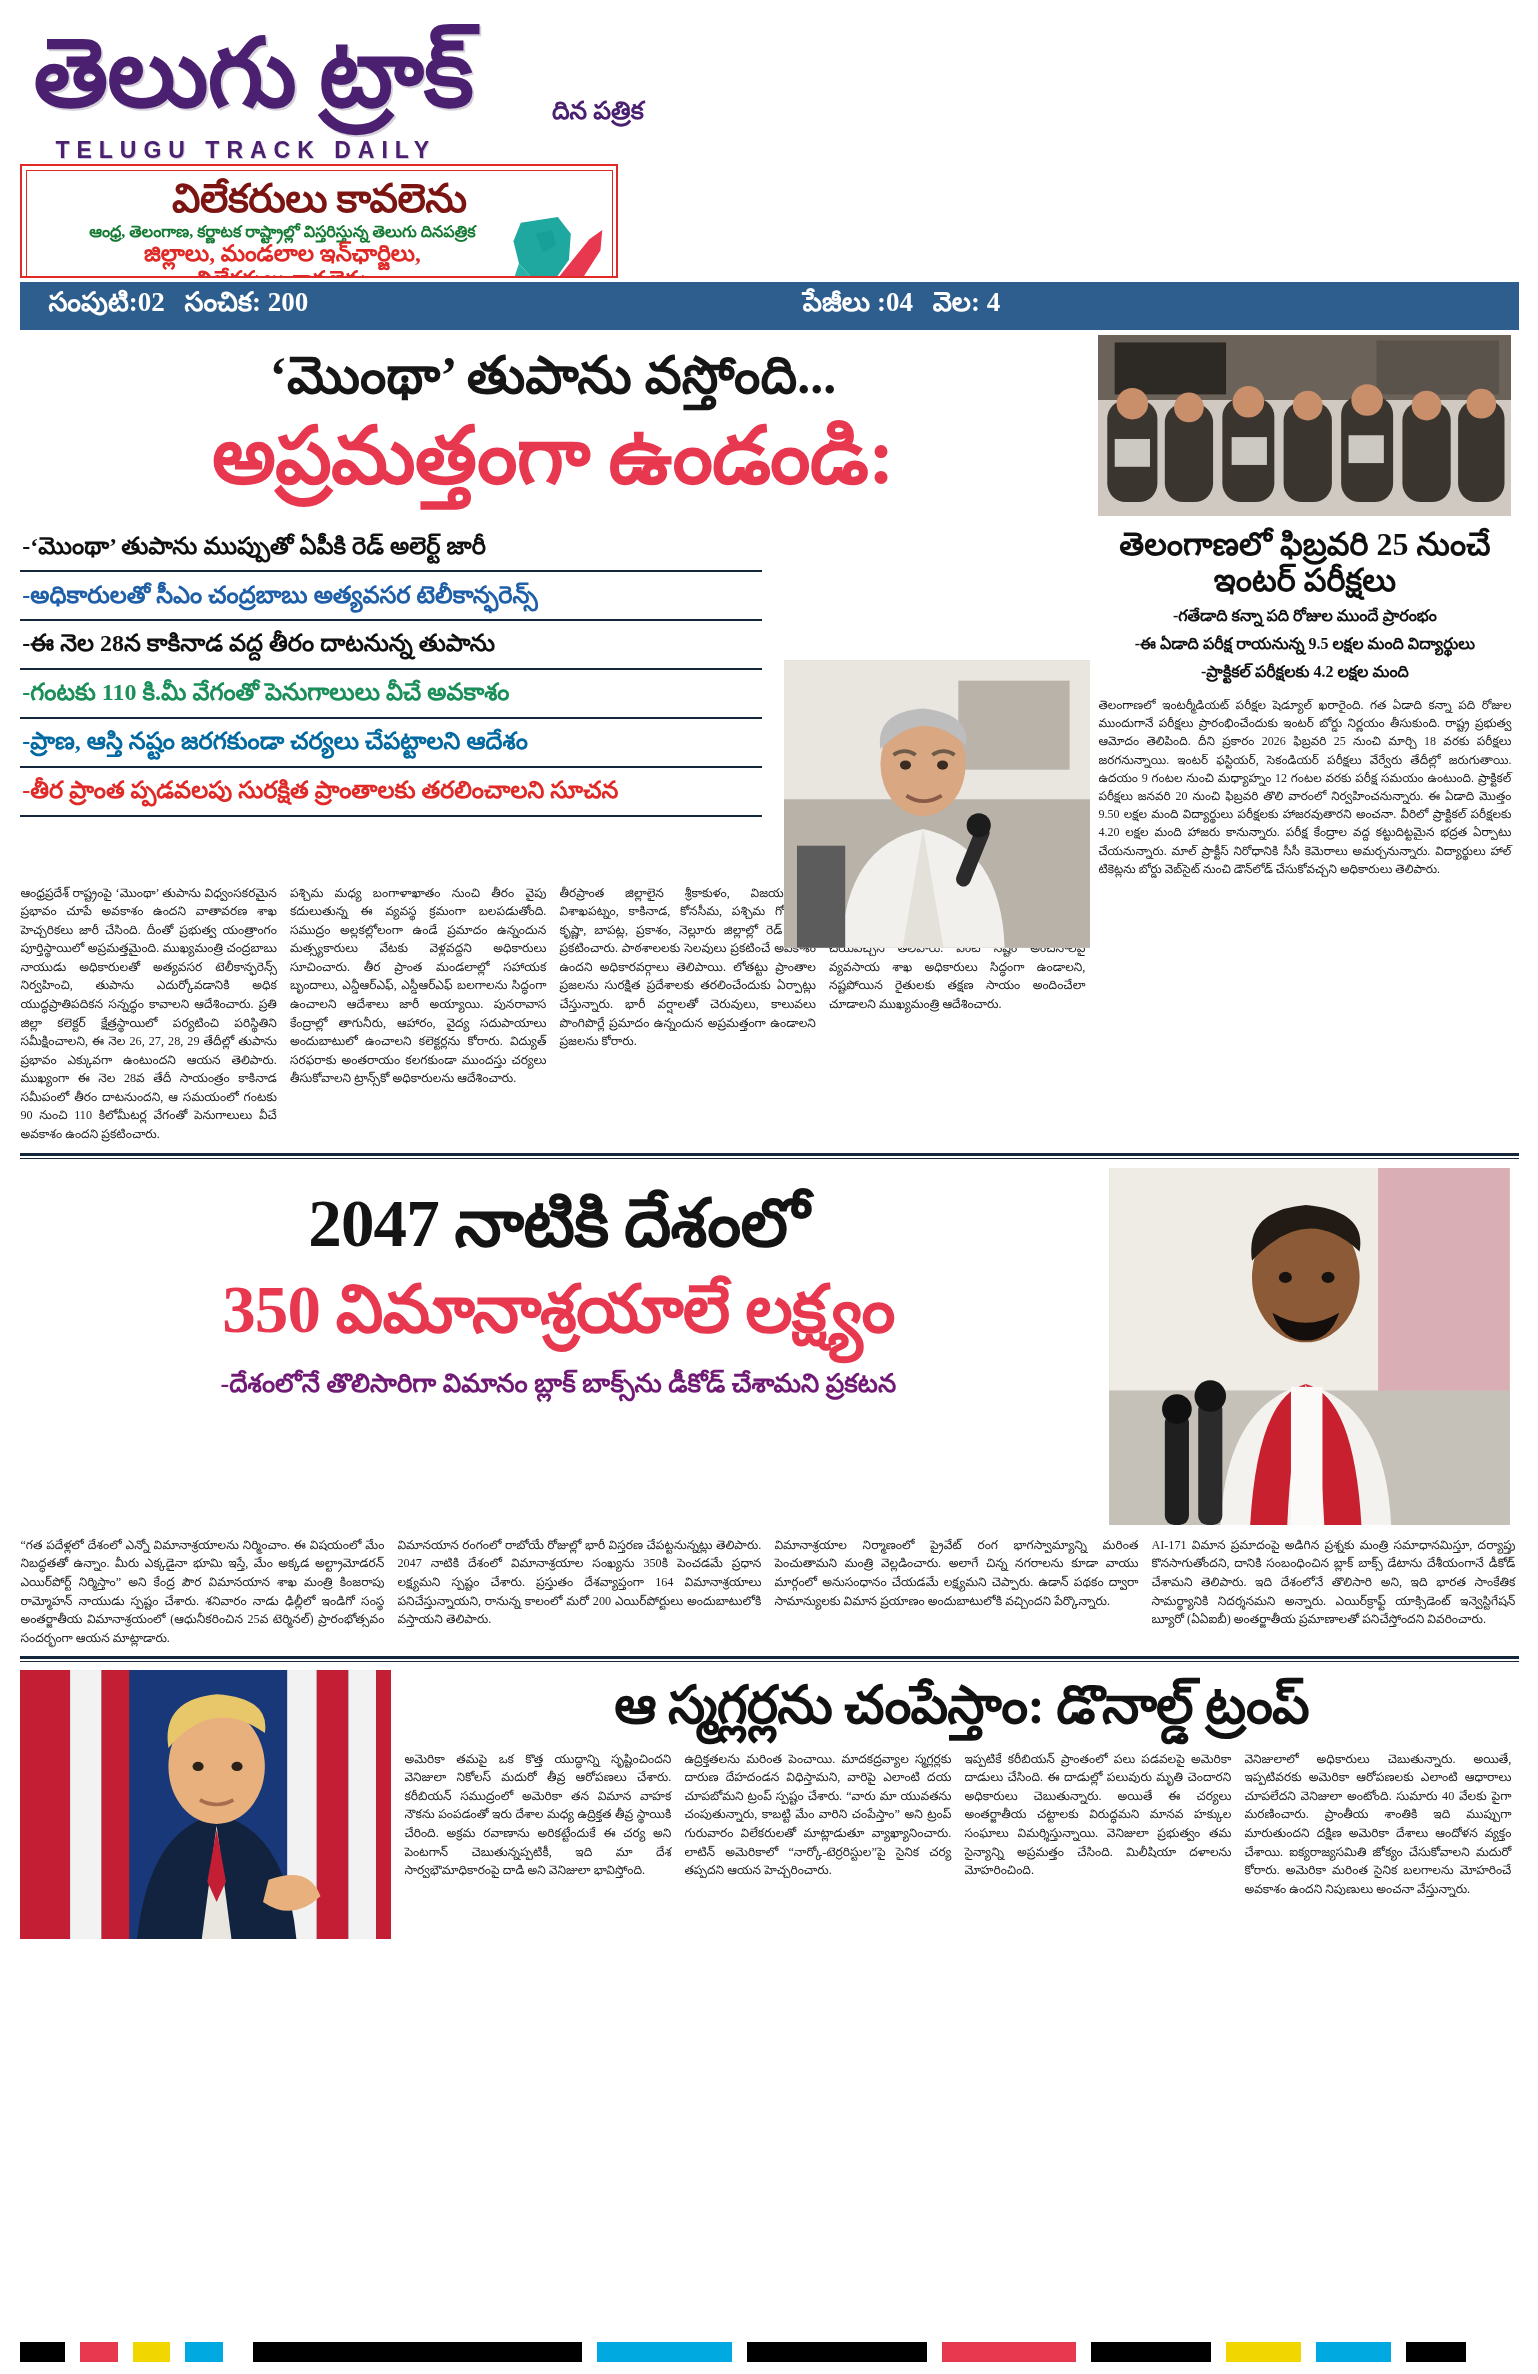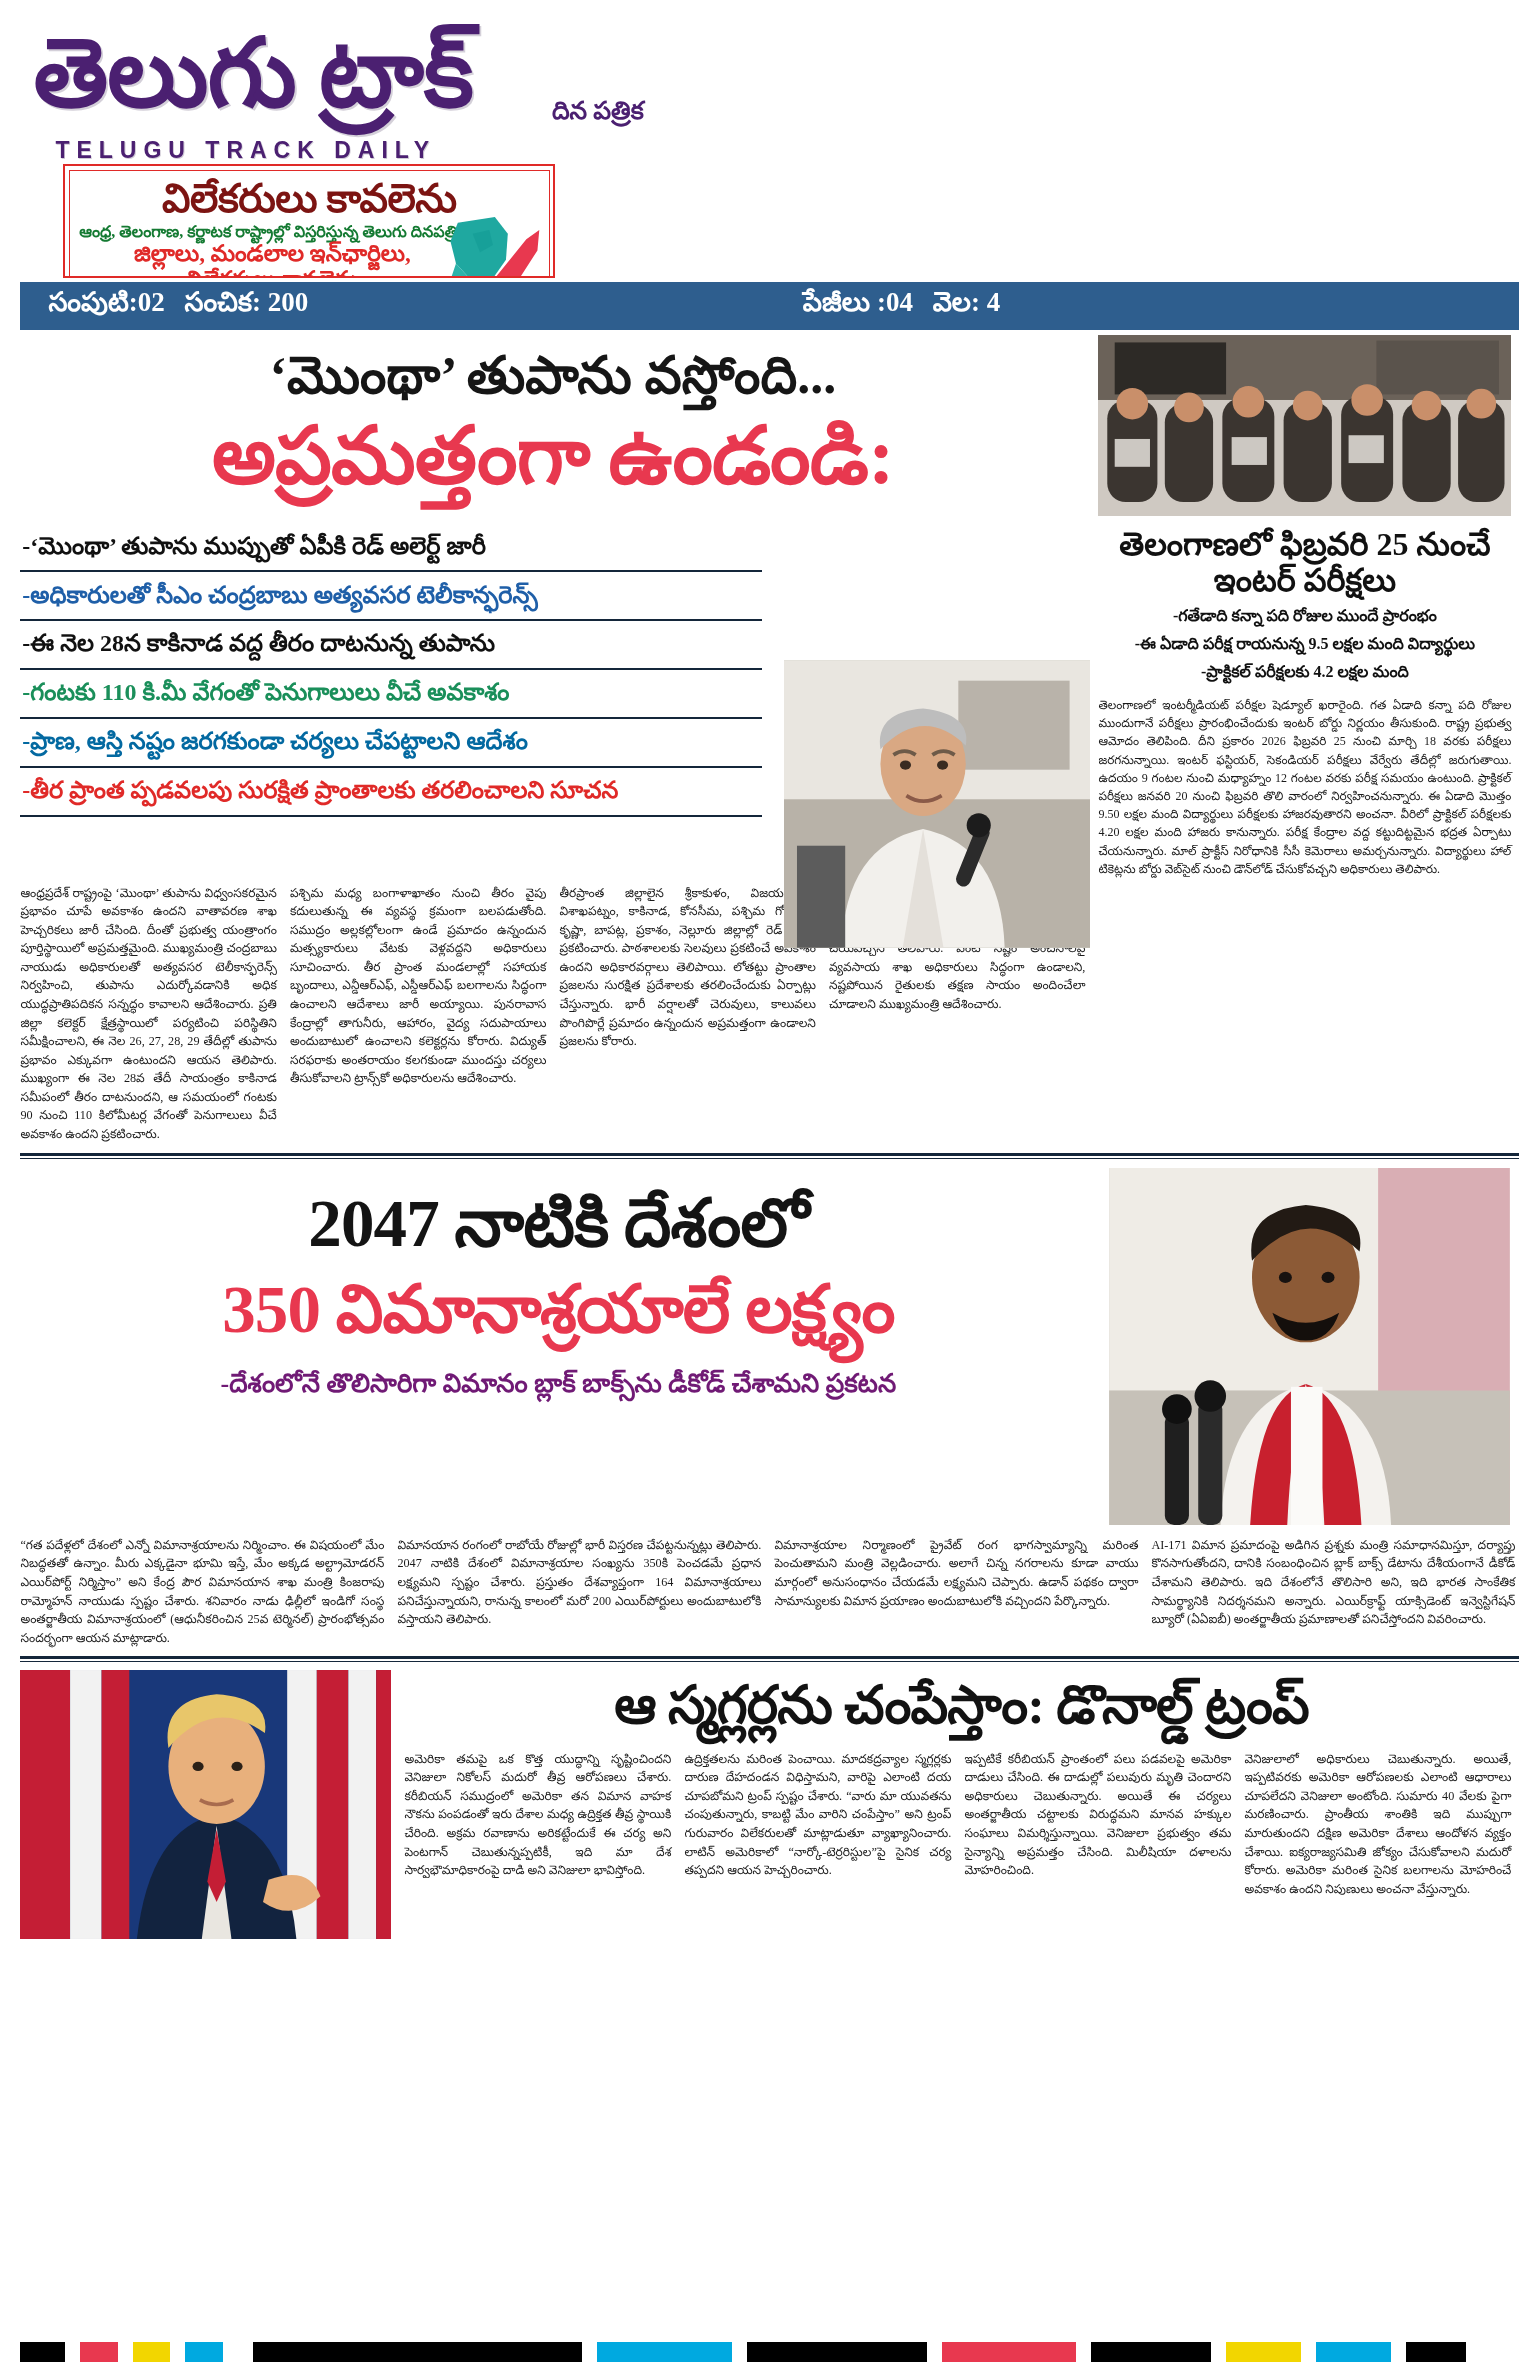--- a/index.html
+++ b/index.html
@@ -62,26 +62,25 @@
     right: 16.7px;
     bottom: 33px;
     font-family: "Liberation Serif", serif;
     font-size: 25px;
     font-weight: bold;
     color: #4b2071;
   }
 
   
   .ad-box {
-    width: 492px;
+    width: 598px;
     border: 2.8px solid #e02a28;
     background: #fff;
     position: relative;
     overflow: hidden;
-    margin-left: 43px;
   }
 
   .ad-inner {
     border: 1.9px solid #e02a28;
     margin: 3.7px;
     padding: 5.6px 7.4px 3.7px;
     position: relative;
     min-height: 176px;
   }
 

